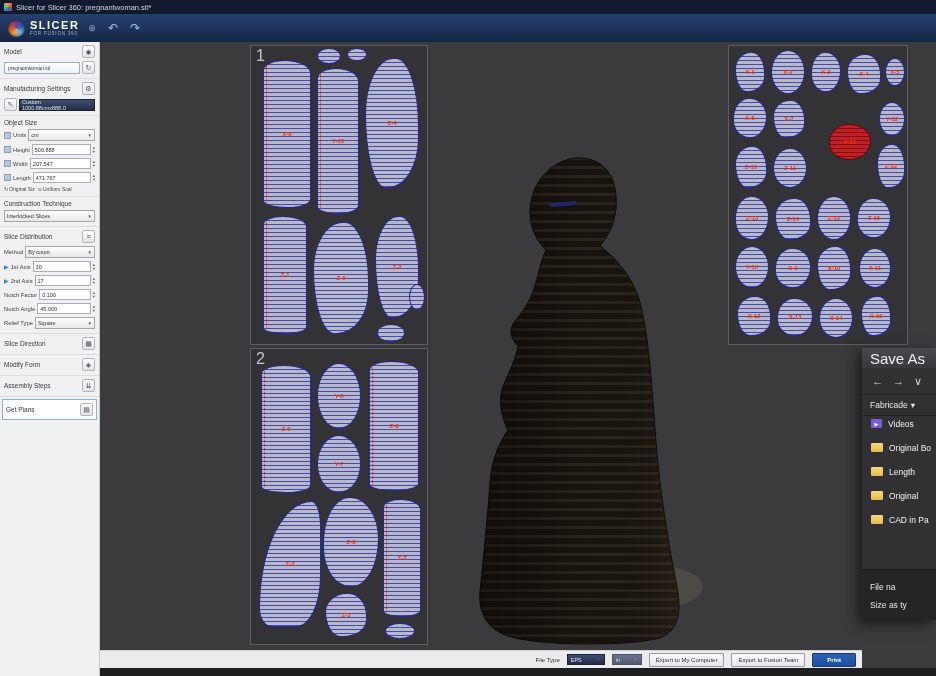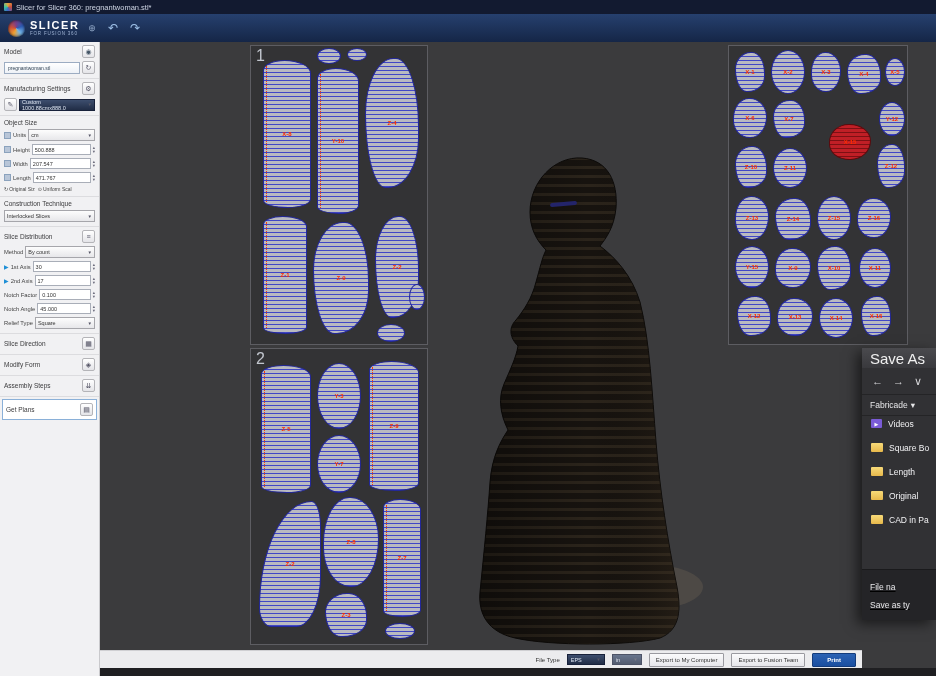--- a/index.html
+++ b/index.html
@@ -80,21 +80,21 @@
     font-size:8.5px;border-bottom:1px solid #242426;cursor:pointer;}
   .sd-list{flex:1;padding-top:3px;}
   .sd-item{height:24px;display:flex;gap:6px;padding-left:9px;color:#f2f2f4;
     font-size:8.5px;white-space:nowrap;overflow:hidden;cursor:pointer;}
   .folder-ic{width:12px;height:9px;background:linear-gradient(#f7da79,#e7b84b);border-radius:1px;
     position:relative;flex:0 0 auto;}
   .folder-ic:before{content:"";position:absolute;top:-2px;left:0;width:5px;height:2px;
     background:#ecc55e;border-radius:1px 1px 0 0;}
   .videos-ic{width:11px;height:9px;background:#7a5bd6;border-radius:1px;color:#fff;font-size:5px;
     display:flex;align-items:center;justify-content:center;flex:0 0 auto;}
-  .sd-footer{background:#242427;border-top:1px solid #1a1a1c;padding:8px 0 6px 8px;text-decoration:underline;}
+  .sd-footer{background:#242427;border-top:1px solid #1a1a1c;padding:8px 0 6px 8px;}
   .sd-footer div{color:#e8e8ea;font-size:8.5px;height:18px;display:flex;align-items:center;
     white-space:nowrap;overflow:hidden;}
   
   #bottombar{position:absolute;left:100px;top:650px;width:762px;height:18px;background:#ececee;
     border-top:1px solid #cfcfd2;box-sizing:border-box;display:flex;align-items:center;
     justify-content:flex-end;gap:7px;padding-right:6px;z-index:4;}
   #bottombar .blabel{font-size:6px;color:#333;}
   .bar-dd{height:11px;font-size:5.5px;display:flex;align-items:center;justify-content:space-between;
     padding:0 3px;cursor:pointer;box-sizing:border-box;}
   .bar-btn{height:12px;border:1px solid #9a9aa0;background:linear-gradient(#fbfbfc,#e6e6ea);
@@ -506,38 +506,38 @@
     <span>Fabricade</span>
     <span>▾</span>
   </div>
   <div class="sd-list">
     <div class="sd-item">
       <span class="videos-ic">▶</span>
       <span>Videos</span>
     </div>
     <div class="sd-item">
       <span class="folder-ic"></span>
-      <span>Square Bo</span>
+      <span>Original Bo</span>
     </div>
     <div class="sd-item">
       <span class="folder-ic"></span>
       <span>Length</span>
     </div>
     <div class="sd-item">
       <span class="folder-ic"></span>
       <span>Original</span>
     </div>
     <div class="sd-item">
       <span class="folder-ic"></span>
       <span>CAD in Pa</span>
     </div>
   </div>
   <div class="sd-footer">
     <div>File na</div>
-    <div>Save as ty</div>
+    <div>Size as ty</div>
   </div>
 </div>
 
 <div id="bottombar">
   <span class="blabel">File Type</span>
   <span class="dd dark bar-dd" style="width:38px">
     <span>EPS</span>
     <span class="caret">▼</span>
   </span>
   <span class="dd dark bar-dd" style="width:30px;opacity:.75">

